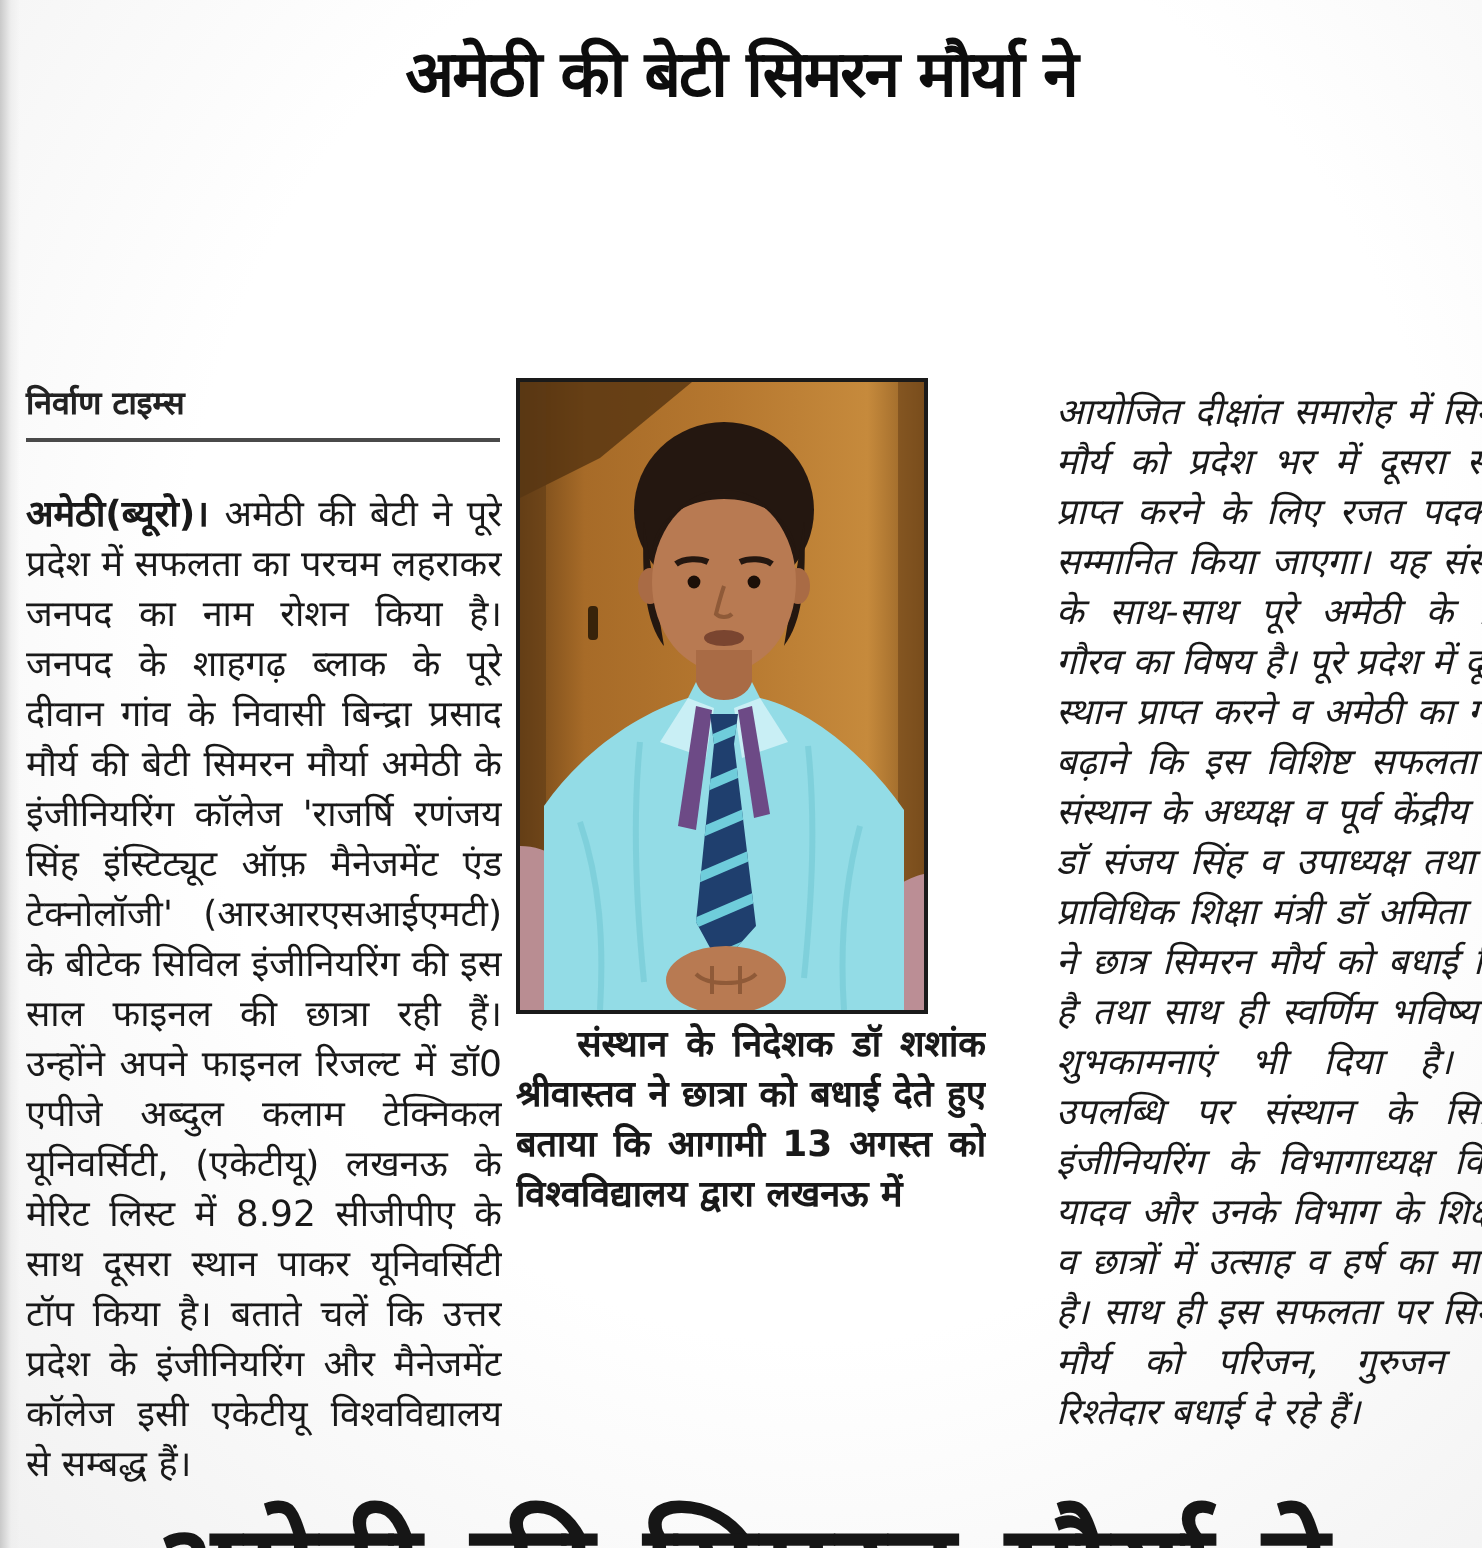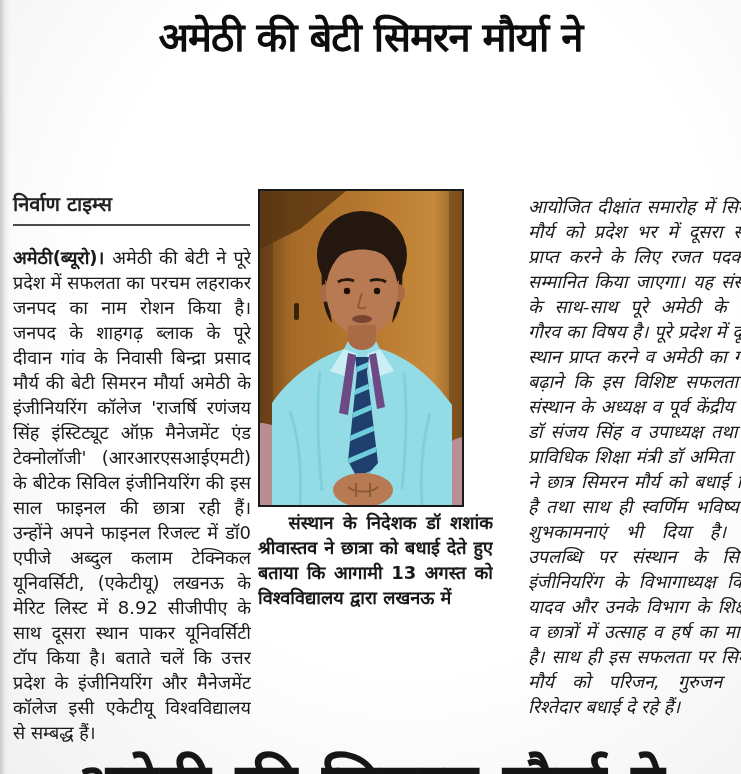--- a/index.html
+++ b/index.html
@@ -11,27 +11,27 @@
     overflow:hidden;
     font-family:"DejaVu Sans", sans-serif;
     color:#1a1a1a;
   }
   .edge-shadow{
     position:absolute;left:0;top:0;bottom:0;width:10px;
     background:linear-gradient(90deg,#c9c9c9 0%,#eeeeee 55%,rgba(255,255,255,0) 100%);
   }
   .headline{
     position:absolute;left:0;top:4px;width:741px;margin:0;
-    text-align:center;font-weight:bold;font-size:40px;line-height:66px;
+    text-align:center;font-weight:bold;font-size:32px;line-height:66px;
     color:#0d0d0d;letter-spacing:-1px;white-space:nowrap;
   }
   .headline .hl-line{display:block;}
   .byline{
     position:absolute;left:13px;top:190px;width:237px;
-    font-weight:bold;font-size:20px;color:#222;
+    font-weight:bold;font-size:16px;color:#222;
     padding-bottom:7px;border-bottom:2px solid #4a4a4a;
   }
   .col{position:absolute;overflow:hidden;font-size:18px;line-height:25px;text-align:justify;color:#191919;}
   .col p{margin:0;}
   .col-left{left:13px;top:245px;width:238px;height:502px;}
   .col-middle{left:258px;top:510px;width:235px;height:240px;}
   .col-right{left:528px;top:194px;width:238px;height:558px;font-style:italic;}
   .lead{font-weight:bold;}
   .indent{text-indent:1.7em;font-weight:bold;}
   .photo{

